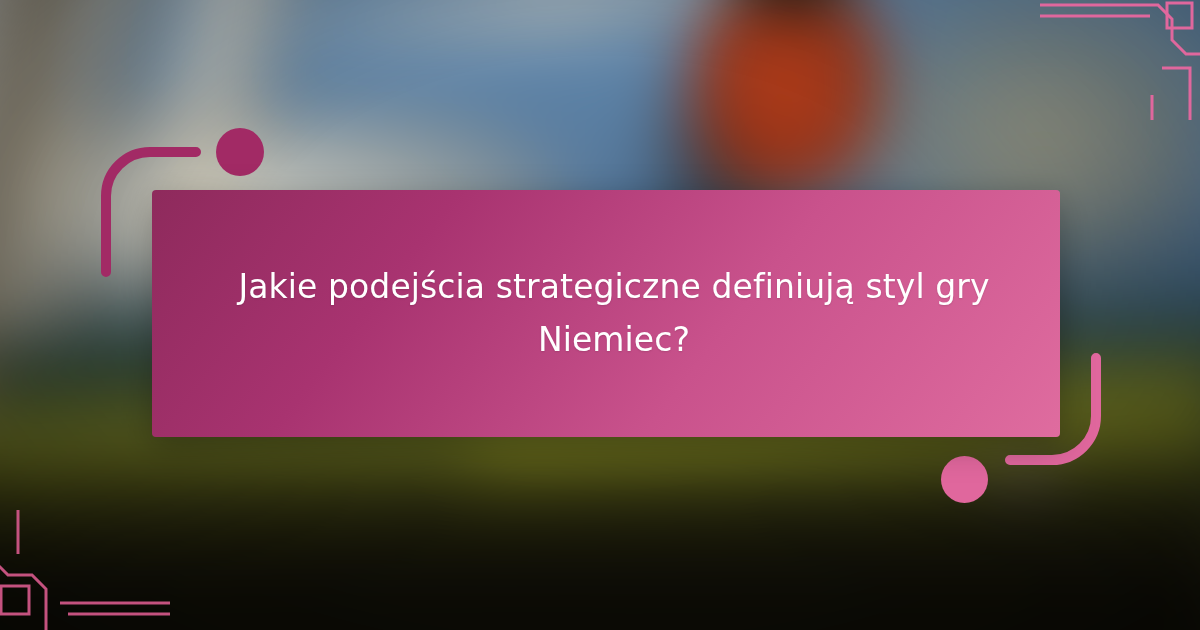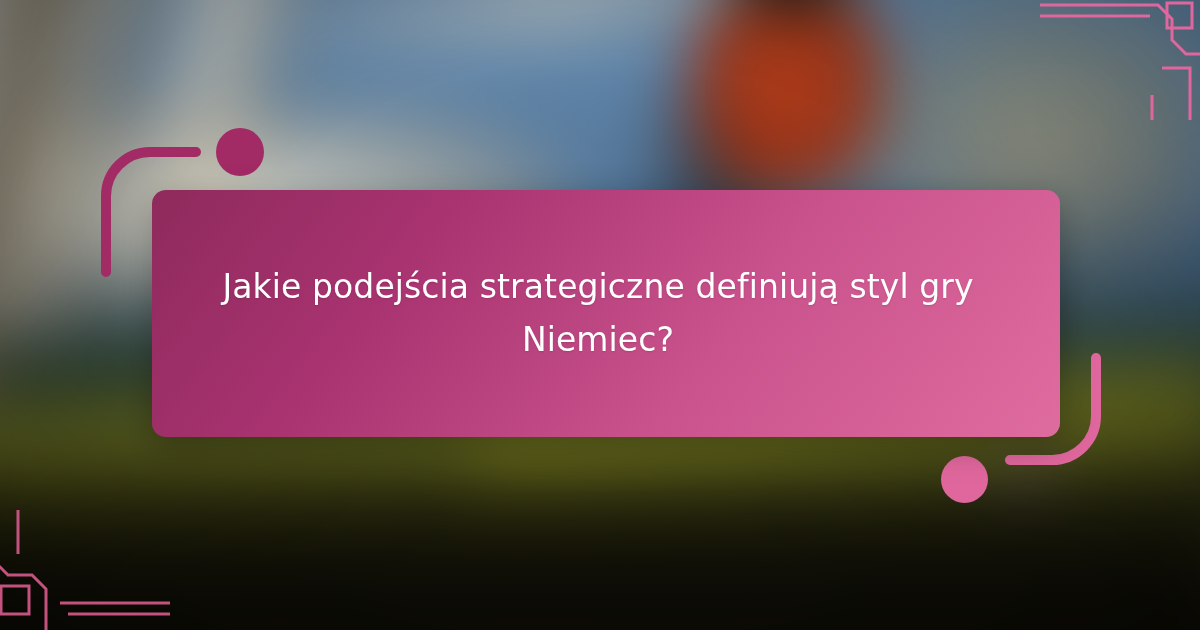--- a/index.html
+++ b/index.html
@@ -183,26 +183,26 @@
     left:941px; top:456px;
     width:47px; height:47px;
     background:#e0679d;
   }
 
   
   .card {
     position:absolute;
     left:152px; top:190px;
     width:908px; height:247px;
-    border-radius:14px;
+    border-radius:4px;
     background:linear-gradient(128deg, #8e2a5c 0%, #a83370 28%, #c9528c 62%, #df6c9f 100%);
     box-shadow:0 10px 34px rgba(0,0,0,0.28);
     display:flex;
     align-items:center;
-    justify-content:flex-start;
+    justify-content:flex-end;
     padding:20px 56px;
   }
   .card-title {
     color:#ffffff;
     font-family:"DejaVu Sans", sans-serif;
     font-size:33px;
     font-weight:400;
     line-height:1.58;
     text-align:center;
     letter-spacing:0.1px;

